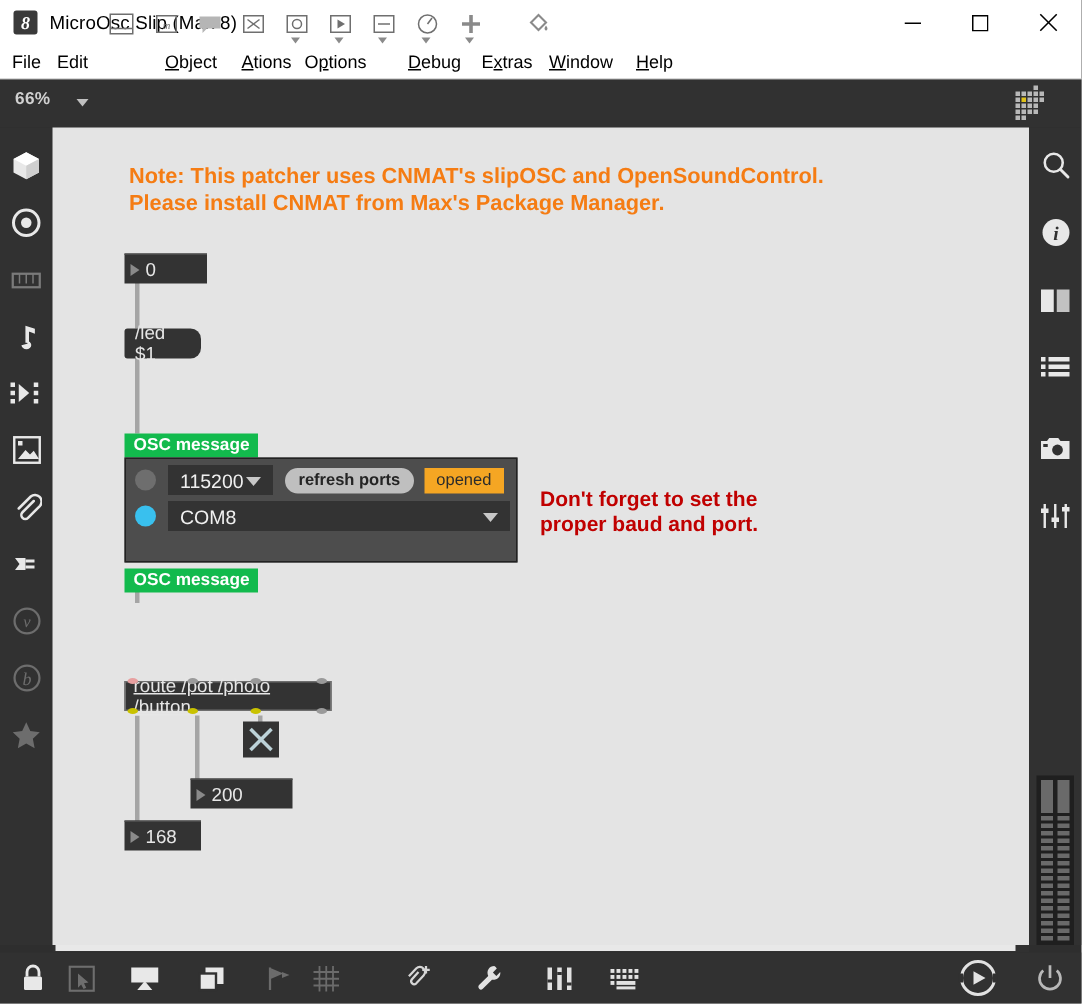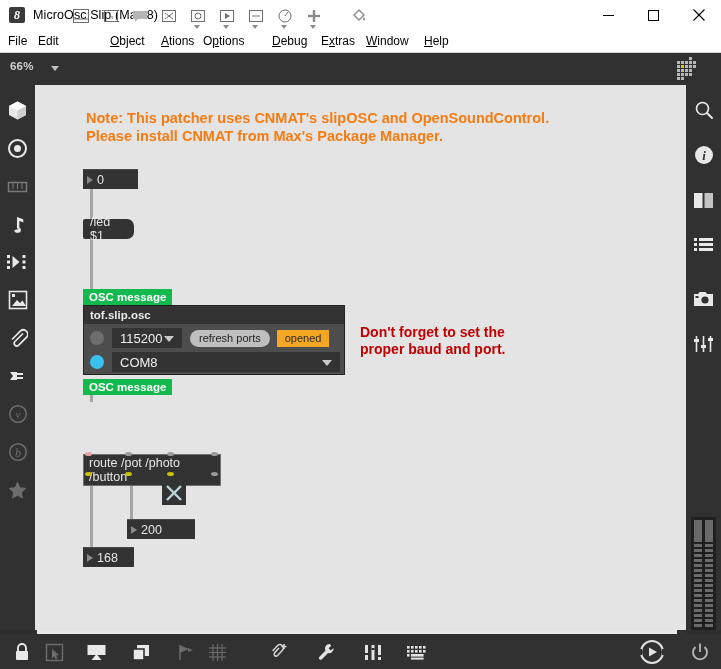--- a/index.html
+++ b/index.html
@@ -191,25 +191,26 @@
     padding: 0 7px;
     border-radius: 2px 7px 7px 2px;
   }
 
   
   .objbox {
     position: absolute;
     background: #333333;
     color: #e6e6e6;
     font-size: 12.5px;
-    height: 32px;
+    height: 20px;
     box-sizing: border-box;
     display: flex; align-items: center;
     padding: 0 5px;
     border: 1px solid #6e6e6e;
+    text-decoration: underline;
   }
   .iolet {
     position: absolute;
     width: 7px; height: 4px;
     border-radius: 50%;
     background: #9a9a9a;
   }
   .iolet.outlet { background: #c9c200; }
   .iolet.hot { background: #e8a0a0; }
 
@@ -287,20 +288,21 @@
     background: #bfbfbf;
     color: #242424;
     border-radius: 10px;
     height: 17px; line-height: 17px;
     font-size: 11px;
     padding: 0 9px;
     margin-left: 8px;
     box-sizing: border-box;
     flex: none;
     white-space: nowrap;
+    font-weight: bold;
   }
   .btn-amber {
     background: #f5a623;
     color: #2b2b2b;
     height: 17px; line-height: 17px;
     font-size: 11px;
     padding: 0 8px;
     margin-left: 7px;
     box-sizing: border-box;
     flex: none;
@@ -658,21 +660,20 @@
     <div class="cord" style="left:95px; top:392px; height:52px"></div>
     <div class="cord" style="left:137px;top:392px; height:16px"></div>
 
     <div class="numbox" style="left:48px; top:84px; width:55px">0</div>
 
     <div class="msgbox" style="left:48px; top:134px; width:51px">/led $1</div>
 
     <div class="greenlabel" style="left:48px; top:204px">OSC message</div>
 
     <div class="bpatcher" style="left:48px; top:220px; width:262px; height:70px">
-      <div class="bp-header">tof.slip.osc</div>
       <div class="bp-row">
         <div class="led led-off"></div>
         <div class="umenu" style="width:70px">
           <span>115200</span>
           <span class="arrow"></span>
         </div>
         <div class="btn-pill">refresh ports</div>
         <div class="btn-amber">opened</div>
       </div>
       <div class="bp-row">

